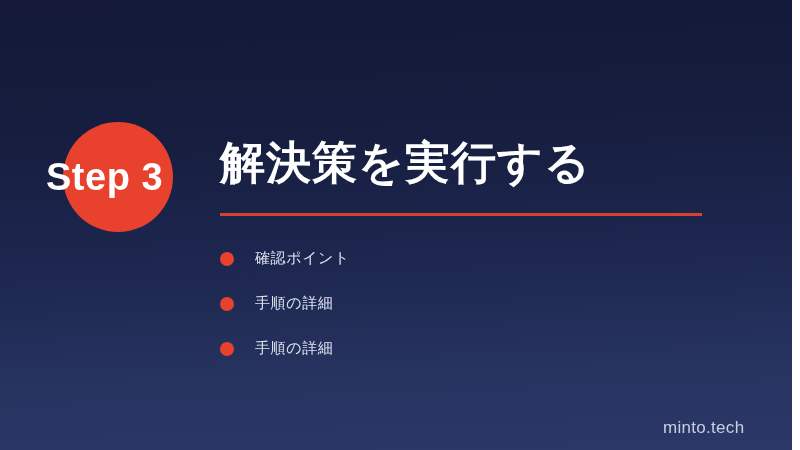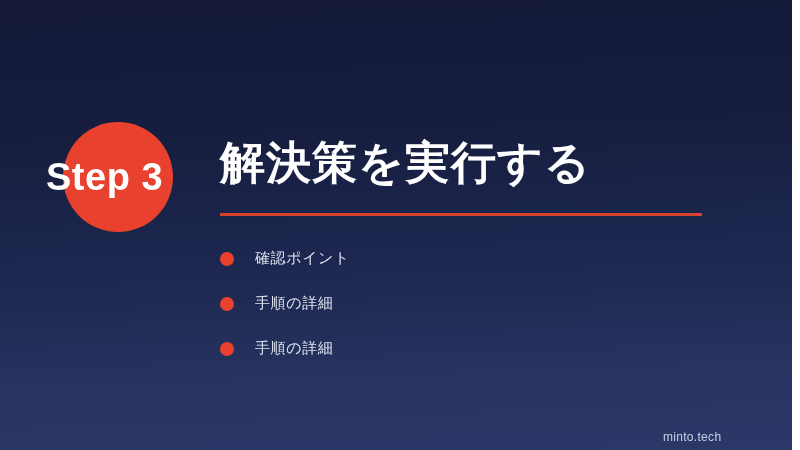--- a/index.html
+++ b/index.html
@@ -98,22 +98,22 @@
     font-size: 15px;
     color: #dfe4f1;
     letter-spacing: 0.6px;
     white-space: nowrap;
   }
 
   
   .brand {
     position: absolute;
     left: 663px;
-    top: 430px;
-    font-size: 12px;
+    top: 418px;
+    font-size: 17px;
     color: #c9cfe1;
     letter-spacing: 0.3px;
     white-space: nowrap;
   }
 </style>
 </head>
 <body>
 
 <div class="slide">
 

